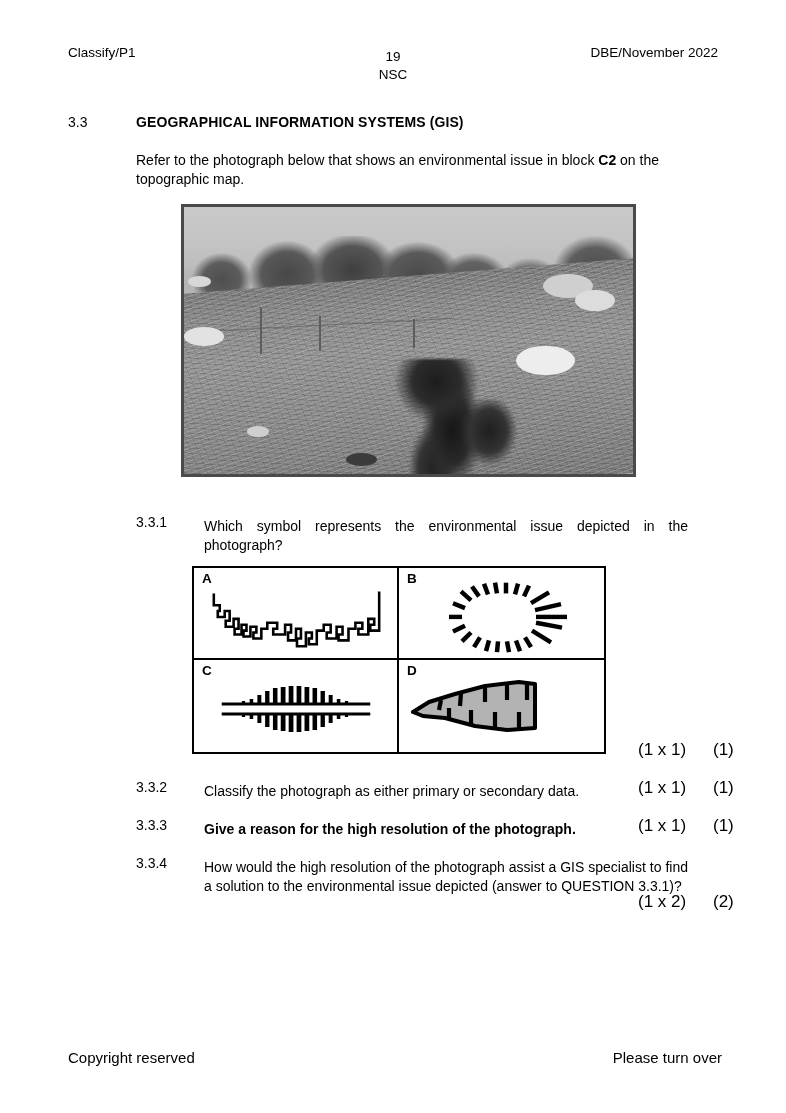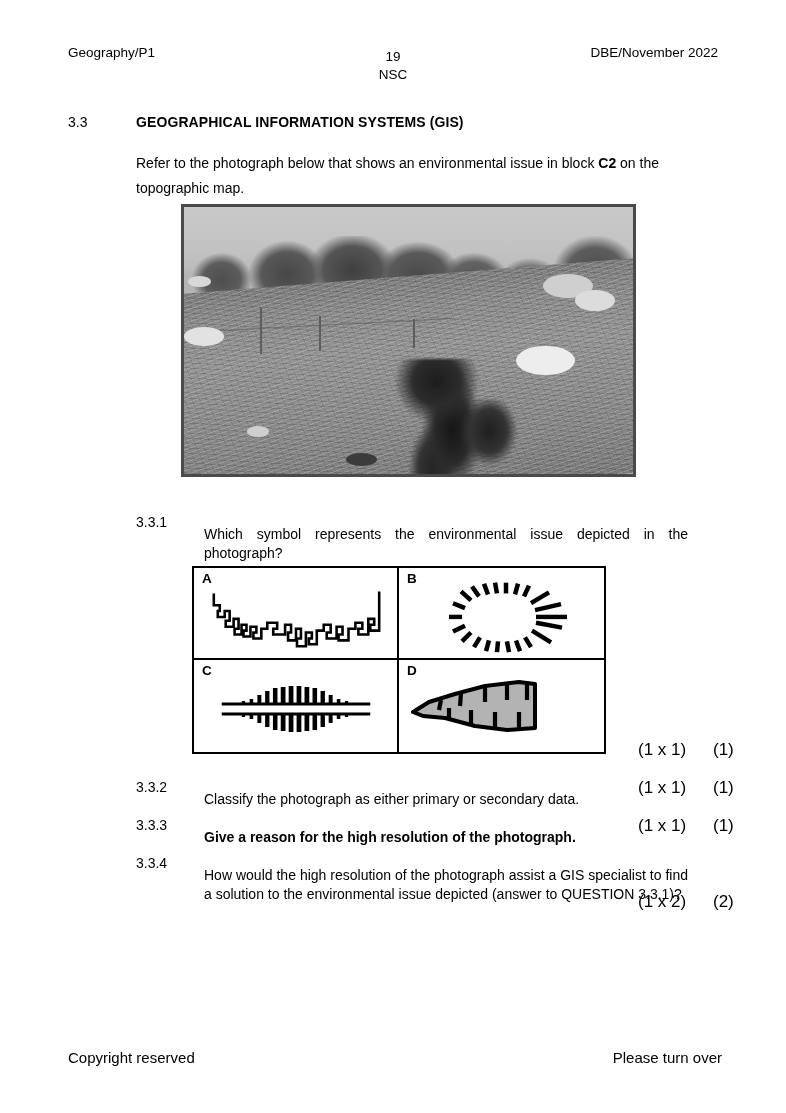--- a/index.html
+++ b/index.html
@@ -62,21 +62,21 @@
     text-align: right;
   }
 
   
   .intro {
     position: absolute;
     top: 151px;
     left: 136px;
     width: 552px;
     font-size: 14px;
-    line-height: 25px;
+    line-height: 19px;
   }
   .intro b { font-weight: bold; }
 
   
   .photo-wrap {
     position: absolute;
     left: 181px;
     top: 204px;
     width: 455px;
     height: 273px;
@@ -199,21 +199,21 @@
   }
   .q .qnum {
     position: absolute;
     left: 68px;
     top: 0;
     width: 64px;
   }
   .q .qbody {
     position: absolute;
     left: 136px;
-    top: 12px;
+    top: 4px;
   }
   .q-justify .qbody { text-align: justify; }
 
   .marks-a, .marks-b {
     position: absolute;
     font-size: 17px;
     line-height: 19px;
     white-space: nowrap;
   }
   .marks-a { left: 638px; }
@@ -281,21 +281,21 @@
   }
   .footer .f-left  { position: absolute; left: 0;  top: 0; }
   .footer .f-right { position: absolute; right: 0; top: 0; margin-left: 44px; }
 </style>
 </head>
 <body>
 
 <div class="page">
 
   <div class="running-head">
-    <span class="rh-left">Geography/P1</span>
+    <span class="rh-left">Classify/P1</span>
     <span class="rh-mid">
       <span class="pageno">19</span>
       <span class="nsc">NSC</span>
     </span>
     <span class="rh-right">DBE/November 2022</span>
   </div>
 
   <div class="section-head">
     <span class="num">3.3</span>
     <span class="title">GEOGRAPHICAL INFORMATION SYSTEMS (GIS)</span>

